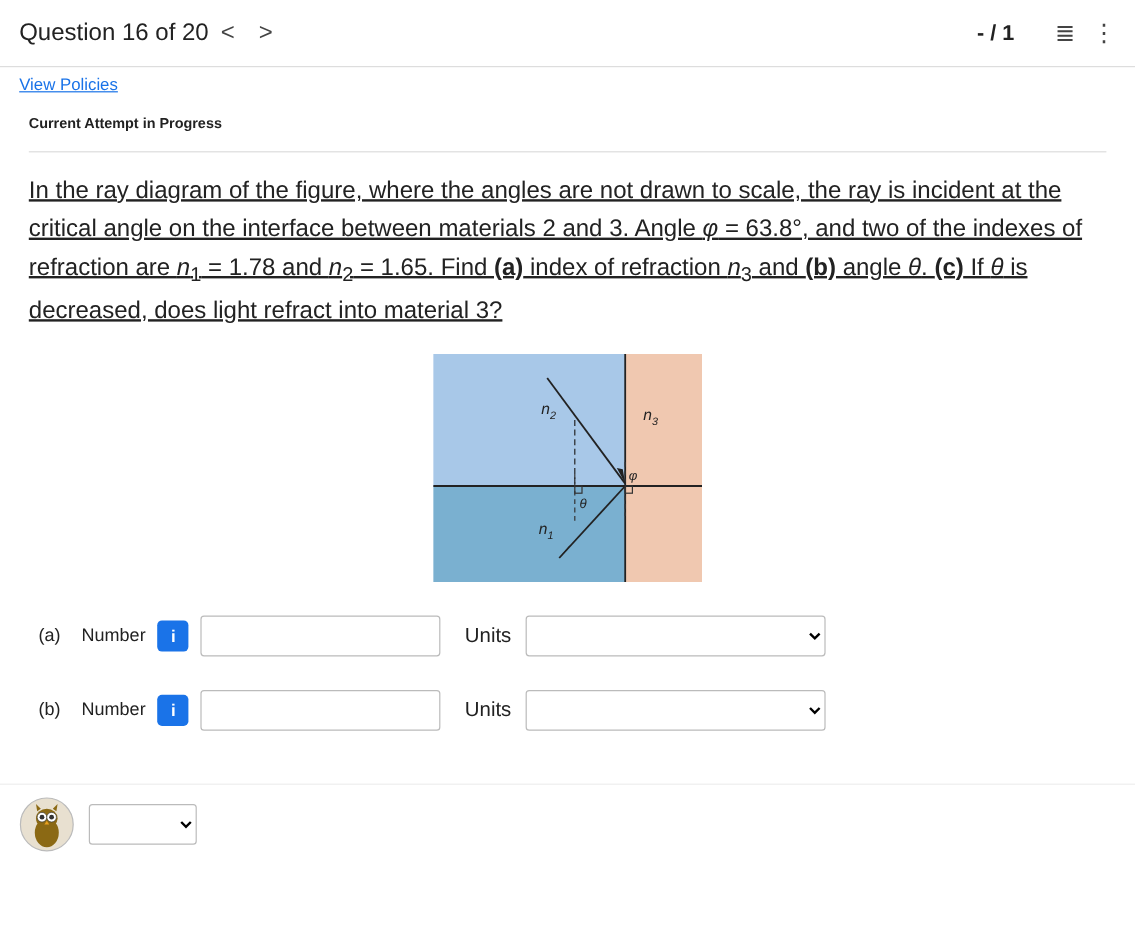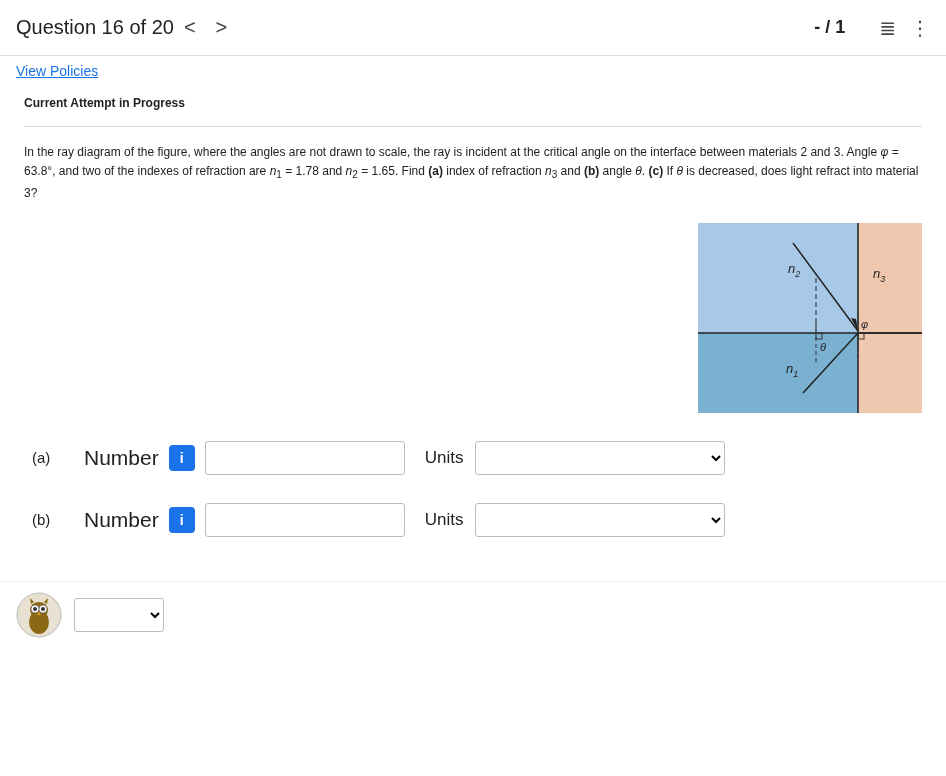--- a/index.html
+++ b/index.html
@@ -60,30 +60,31 @@
     .main-content {
       padding: 16px 24px;
     }
     .current-attempt {
       font-size: 12px;
       font-weight: bold;
       margin-bottom: 16px;
       color: #222;
     }
     .question-text {
-      font-size: 12px;
+      font-size: 20px;
       line-height: 1.6;
       margin-bottom: 20px;
       color: #222;
+      text-decoration: underline;
     }
 
     
     .diagram-wrapper {
       display: flex;
-      justify-content: flex-end;
+      justify-content: center;
       margin-bottom: 28px;
     }
     .diagram {
       width: 224px;
       height: 190px;
       position: relative;
     }
     .diagram svg {
       width: 100%;
       height: 100%;
@@ -98,24 +99,23 @@
       align-items: center;
       margin-bottom: 28px;
     }
     .row-label {
       font-size: 15px;
       font-weight: normal;
       width: 36px;
       flex-shrink: 0;
     }
     .row-number-label {
-      font-size: 21px;
+      font-size: 15px;
       margin-right: 10px;
       color: #222;
-      margin-left: 16px;
     }
     .info-btn {
       background: #1a73e8;
       color: #fff;
       border: none;
       border-radius: 4px;
       width: 26px;
       height: 26px;
       font-size: 14px;
       font-weight: bold;

